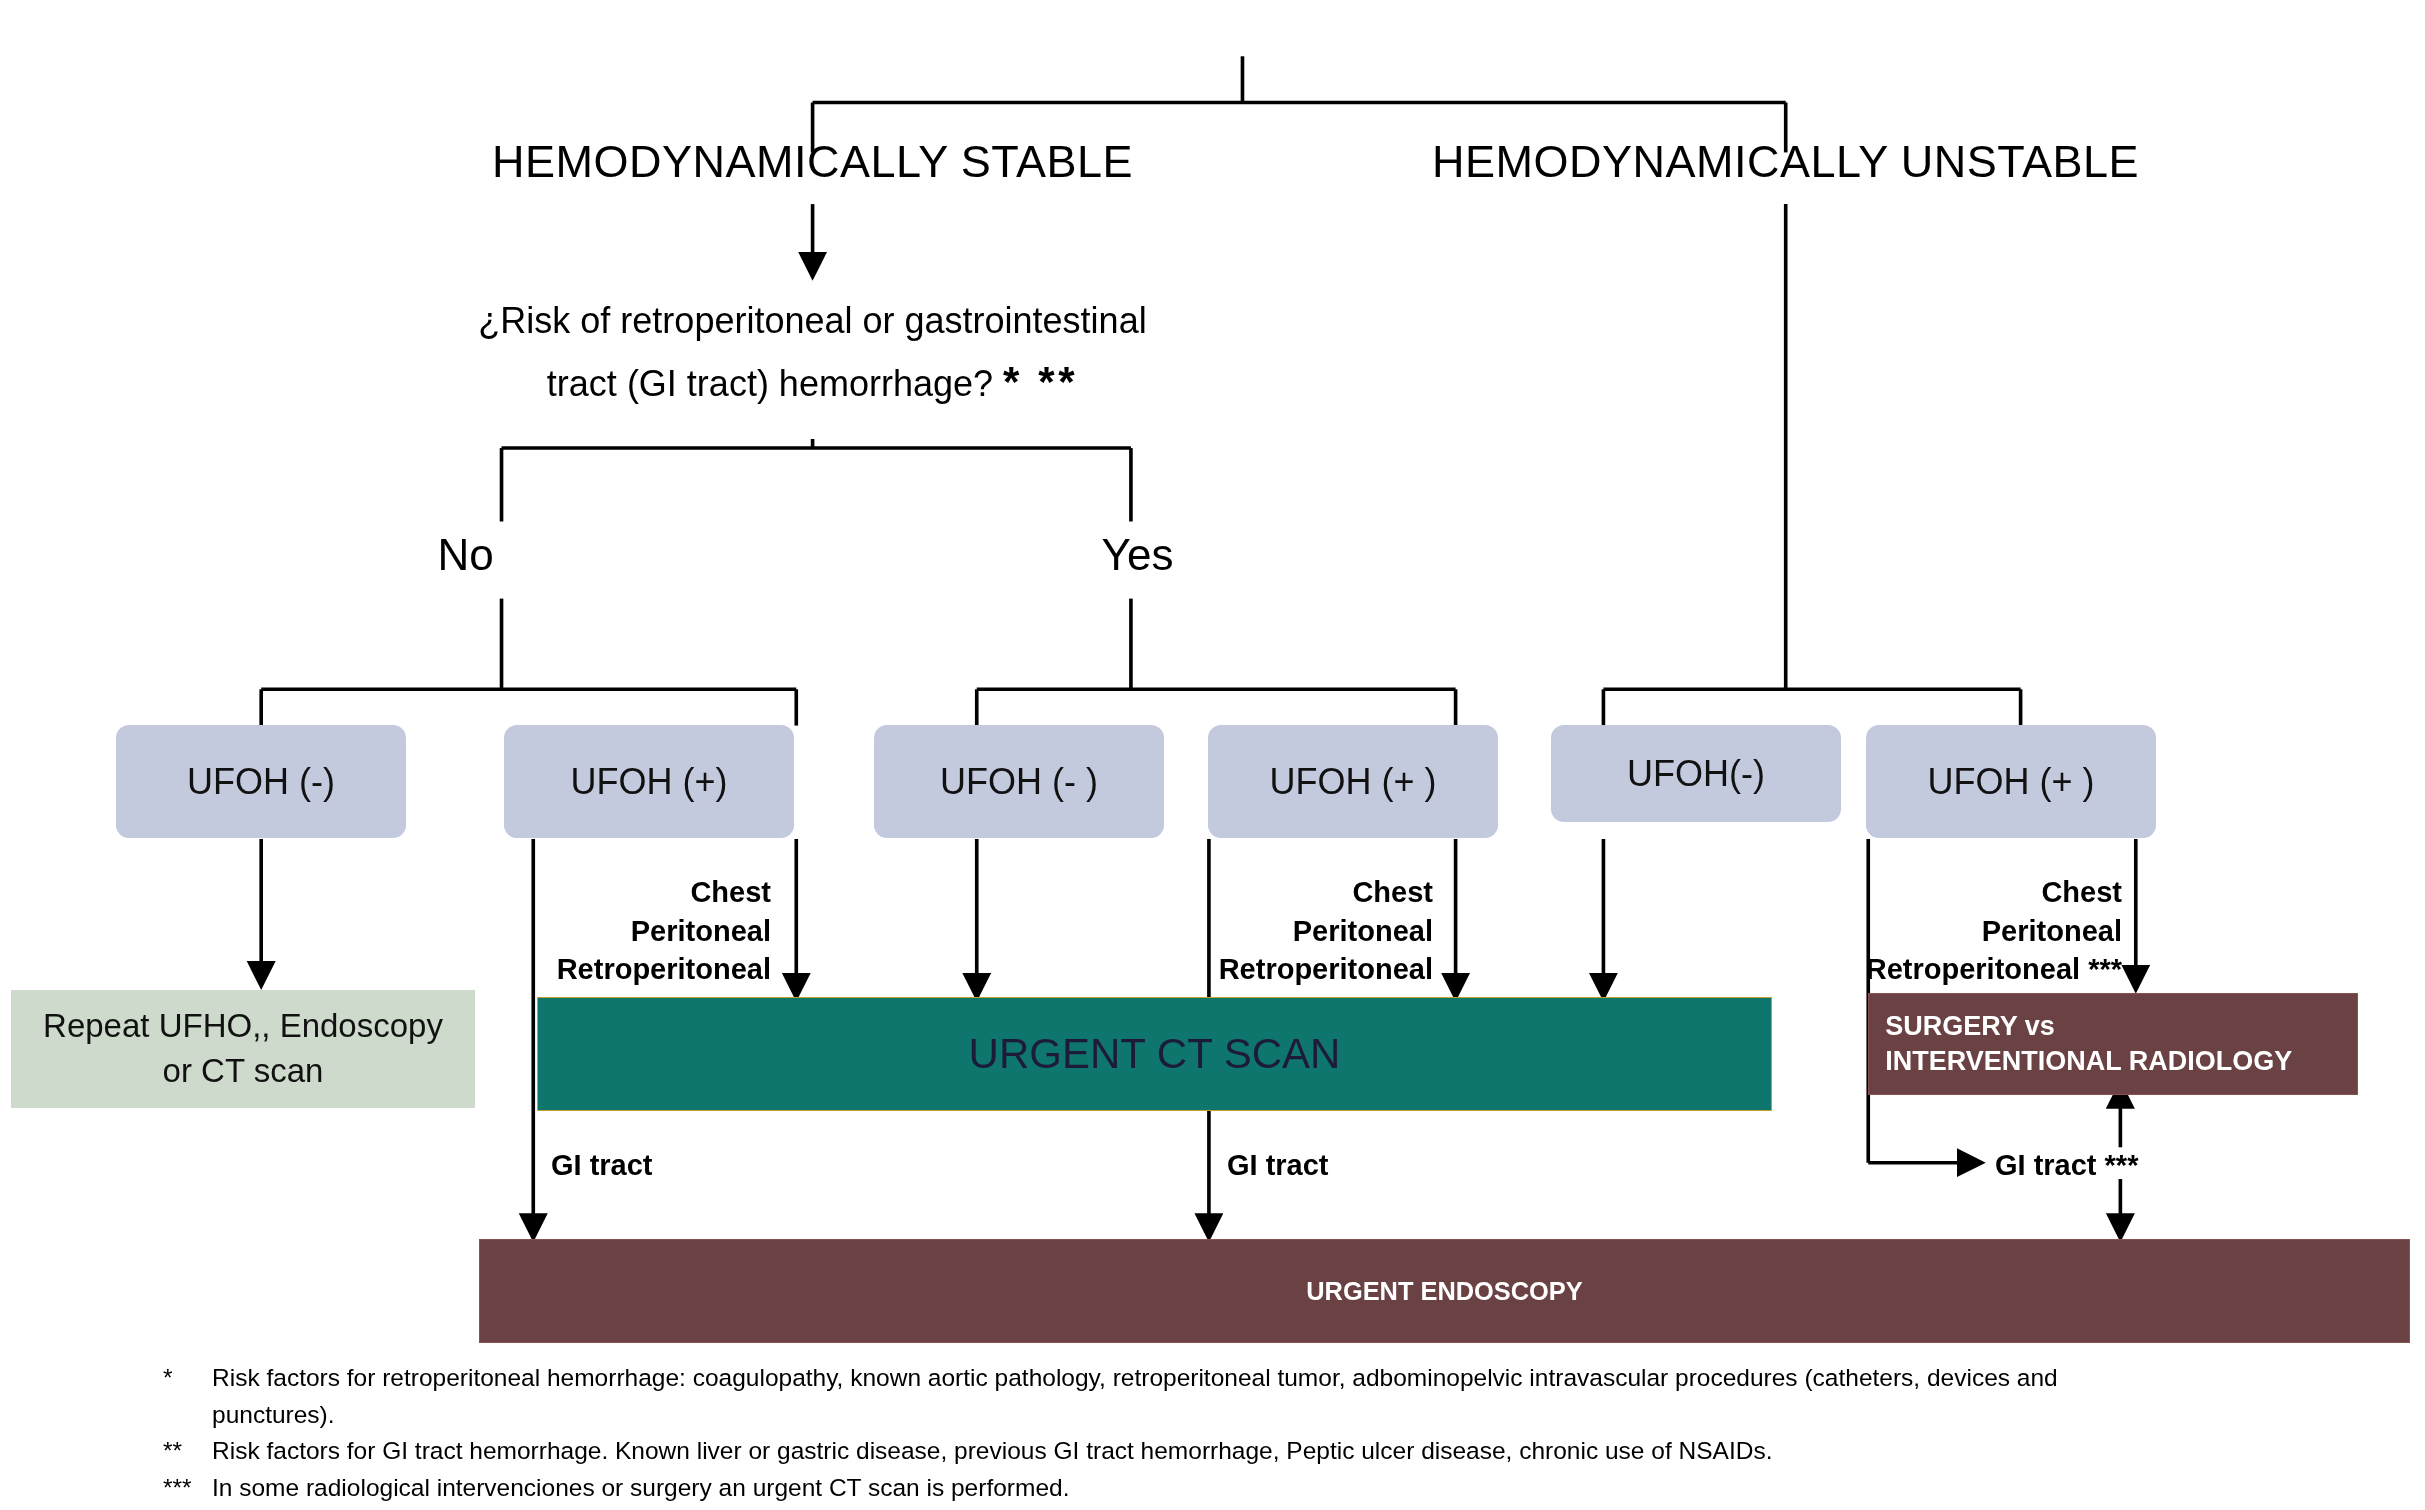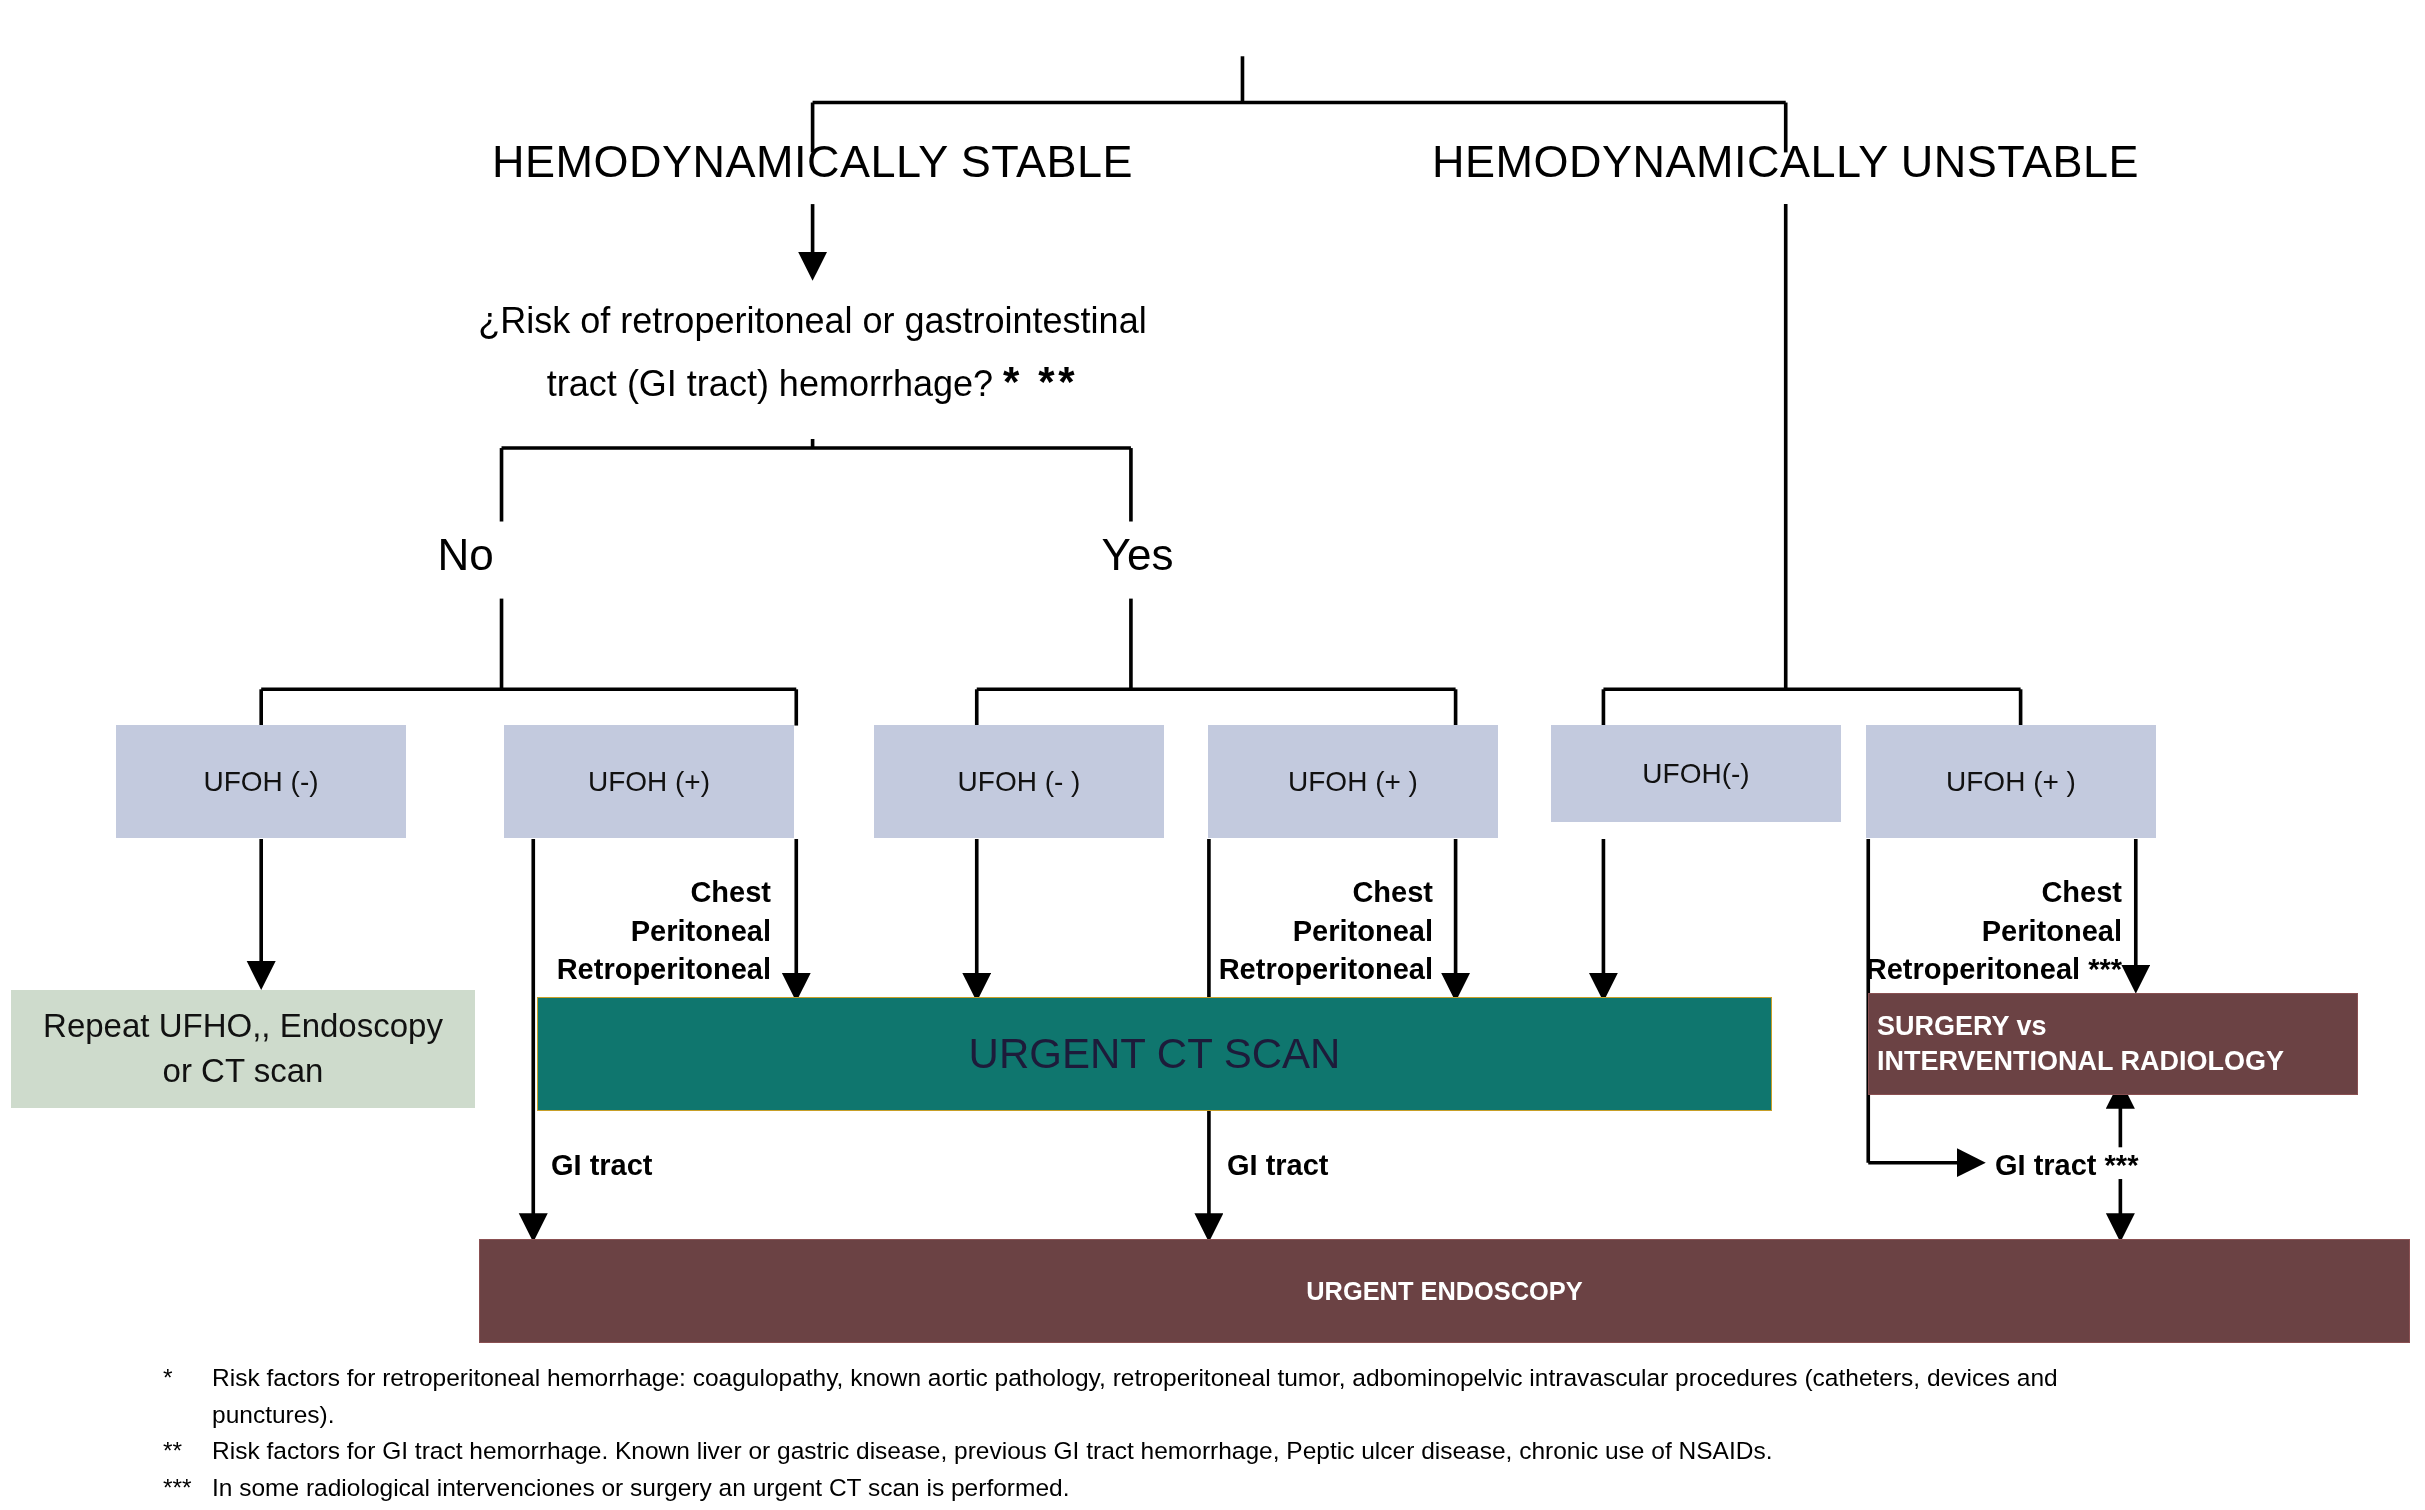--- a/index.html
+++ b/index.html
@@ -8,22 +8,22 @@
   #wires{position:absolute;left:0;top:0;width:2426px;height:1511px;pointer-events:none;}
 
   .node{position:absolute;box-sizing:border-box;}
 
   .title-main{font-size:53px;letter-spacing:0.5px;text-align:center;white-space:nowrap;}
   .title-branch{font-size:45px;letter-spacing:0.5px;text-align:center;white-space:nowrap;}
   .question{font-size:36px;line-height:1.55;text-align:center;}
   .question .stars{font-weight:bold;font-size:42px;letter-spacing:3.6px;}
   .yn{font-size:44px;text-align:center;}
 
-  .ufoh{background:#c3cade;color:#111;font-size:28px;display:flex;align-items:center;
-        justify-content:center;text-align:center;}
+  .ufoh{background:#c3cade;color:#111;font-size:36px;display:flex;align-items:center;
+        justify-content:center;text-align:center;border-radius:13px;}
 
   .repeat-box{background:#cedbcc;color:#111;font-size:33px;line-height:1.35;
               display:flex;align-items:center;justify-content:center;text-align:center;}
 
   .ct-box{background:#0f766e;border:0.9px solid #c79f28;color:#1d1b3a;font-size:42px;
           display:flex;align-items:center;justify-content:center;text-align:center;}
 
   .surgery-box{background:#6b4244;border:1.8px solid #8a5052;color:#fff;font-size:27px;
                font-weight:bold;line-height:1.3;display:flex;align-items:center;
                justify-content:flex-start;padding-left:16.3px;text-align:left;}
@@ -161,21 +161,21 @@
 
   <div class="node repeat-box" style="left:11px;top:990px;width:464px;height:118px;">
     <div>
       <div>Repeat  UFHO,, Endoscopy</div>
       <div>or CT scan</div>
     </div>
   </div>
 
   <div class="node ct-box" style="left:537px;top:997px;width:1235px;height:114px;">URGENT CT SCAN</div>
 
-  <div class="node surgery-box" style="left:1868px;top:993px;width:490px;height:102px;padding-left:8px;">
+  <div class="node surgery-box" style="left:1868px;top:993px;width:490px;height:102px;">
     <div>
       <div>SURGERY vs</div>
       <div>INTERVENTIONAL RADIOLOGY</div>
     </div>
   </div>
 
   <div class="node endoscopy-box" style="left:479px;top:1239px;width:1931px;height:104px;">URGENT ENDOSCOPY</div>
 
   <div class="footnotes" style="left:163px;top:1360px;width:2213px;">
 

